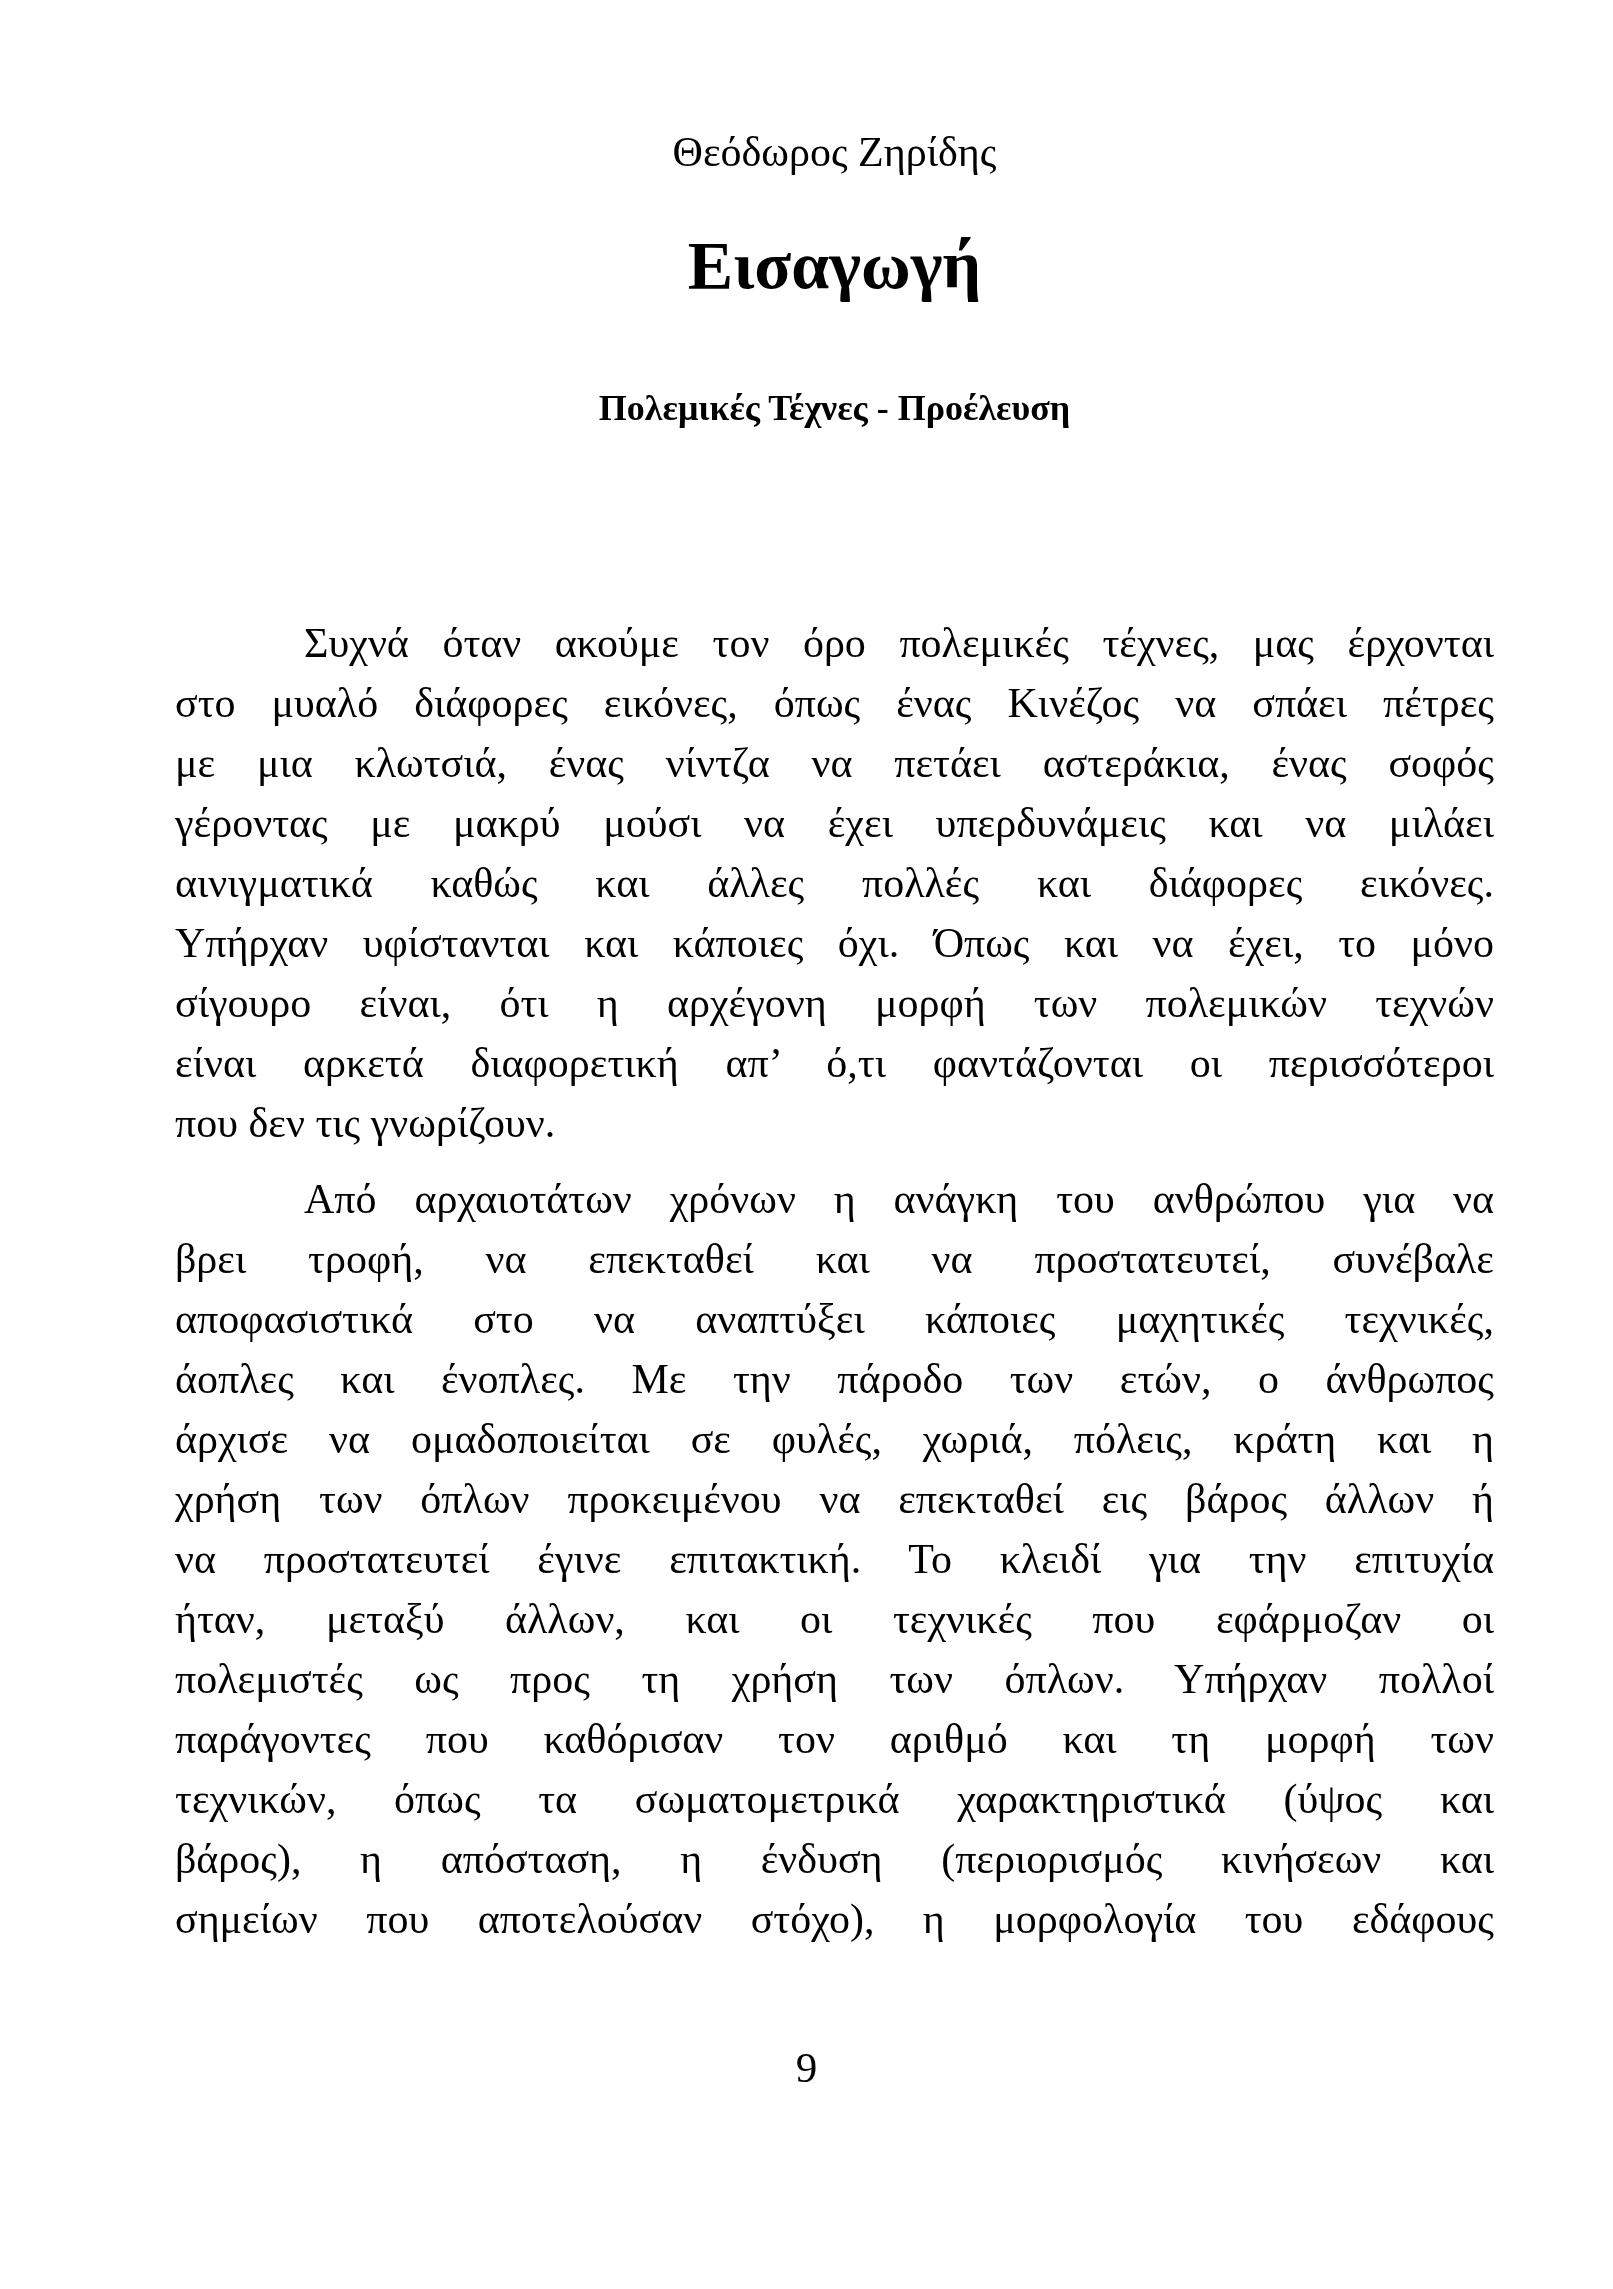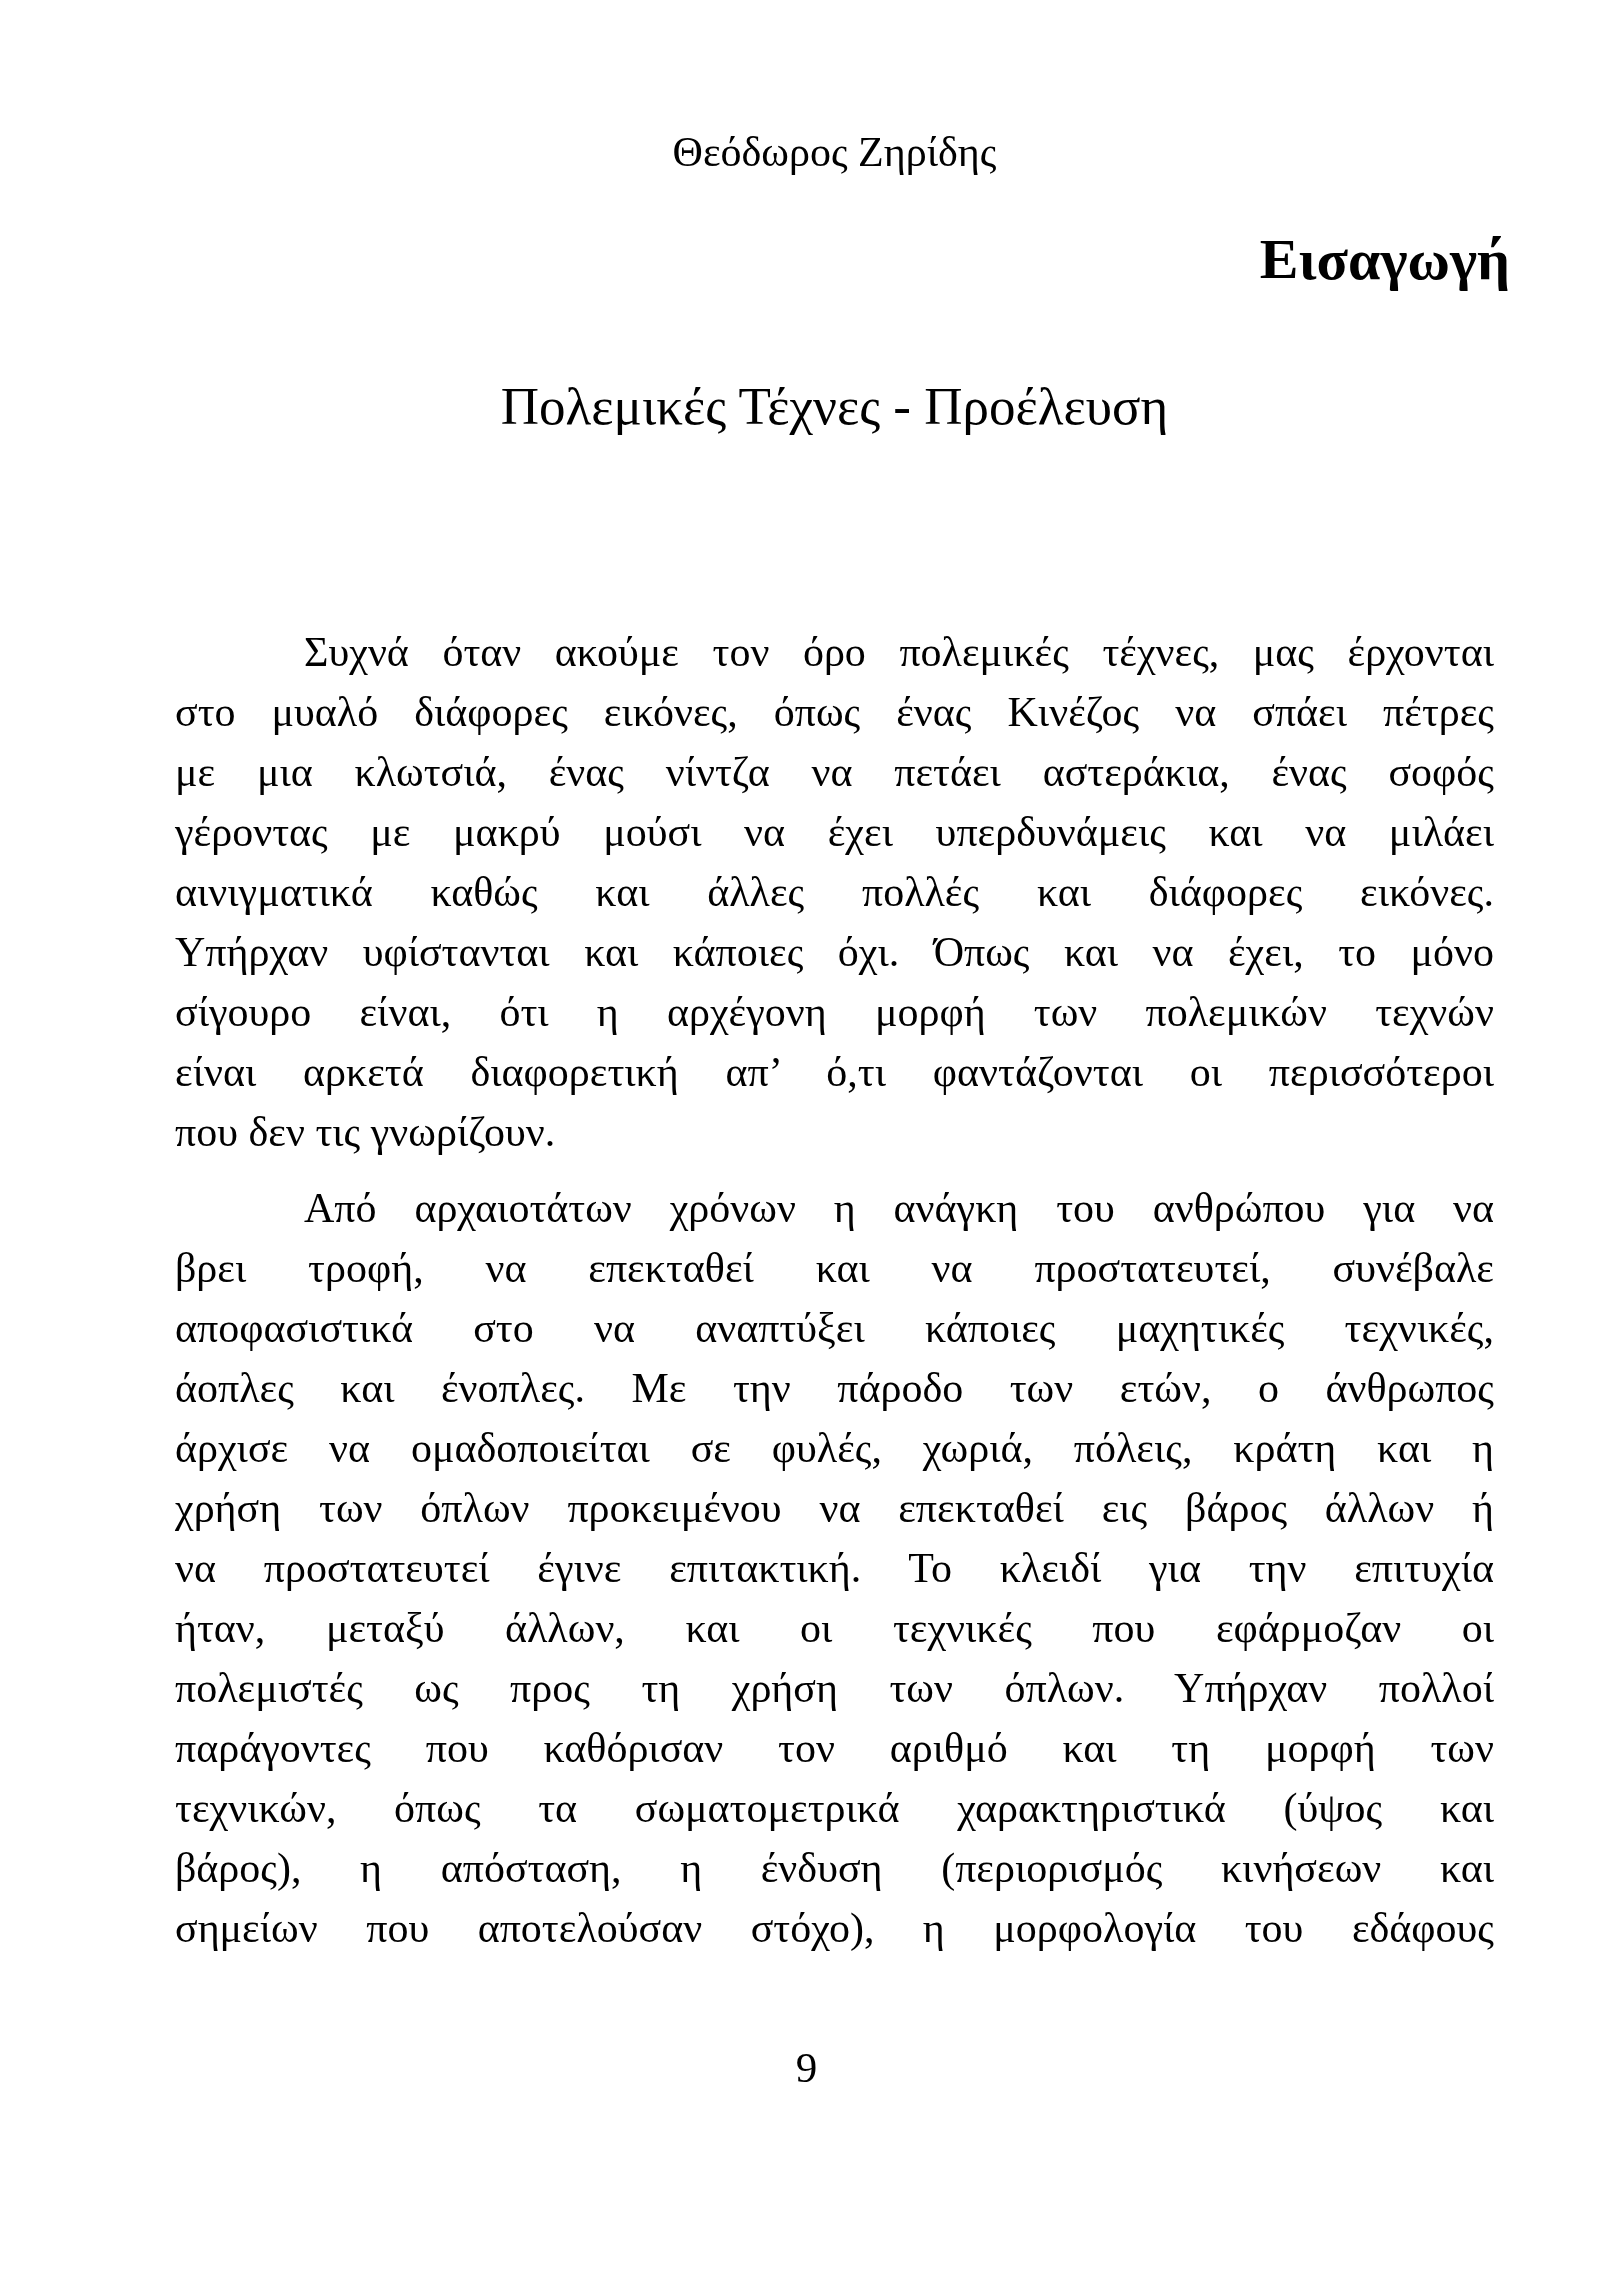--- a/index.html
+++ b/index.html
@@ -22,30 +22,30 @@
     padding: 126px 103px 0 159px;
     background: #ffffff;
   }
   .author {
     text-align: center;
     font-size: 42px;
     line-height: 1.25;
     font-weight: normal;
   }
   .title {
-    text-align: right;
-    font-size: 58px;
+    text-align: center;
+    font-size: 68px;
     font-weight: bold;
     margin: 46px 0 0 0;
     line-height: 1.2;
   }
   .subtitle {
     text-align: center;
-    font-size: 53px;
-    font-weight: normal;
+    font-size: 36px;
+    font-weight: bold;
     margin: 81px 0 0 0;
     line-height: 1.2;
   }
   .body-text {
     margin-top: 183px;
     font-size: 42px;
   }
   .paragraph {
     margin: 16px;
   }

